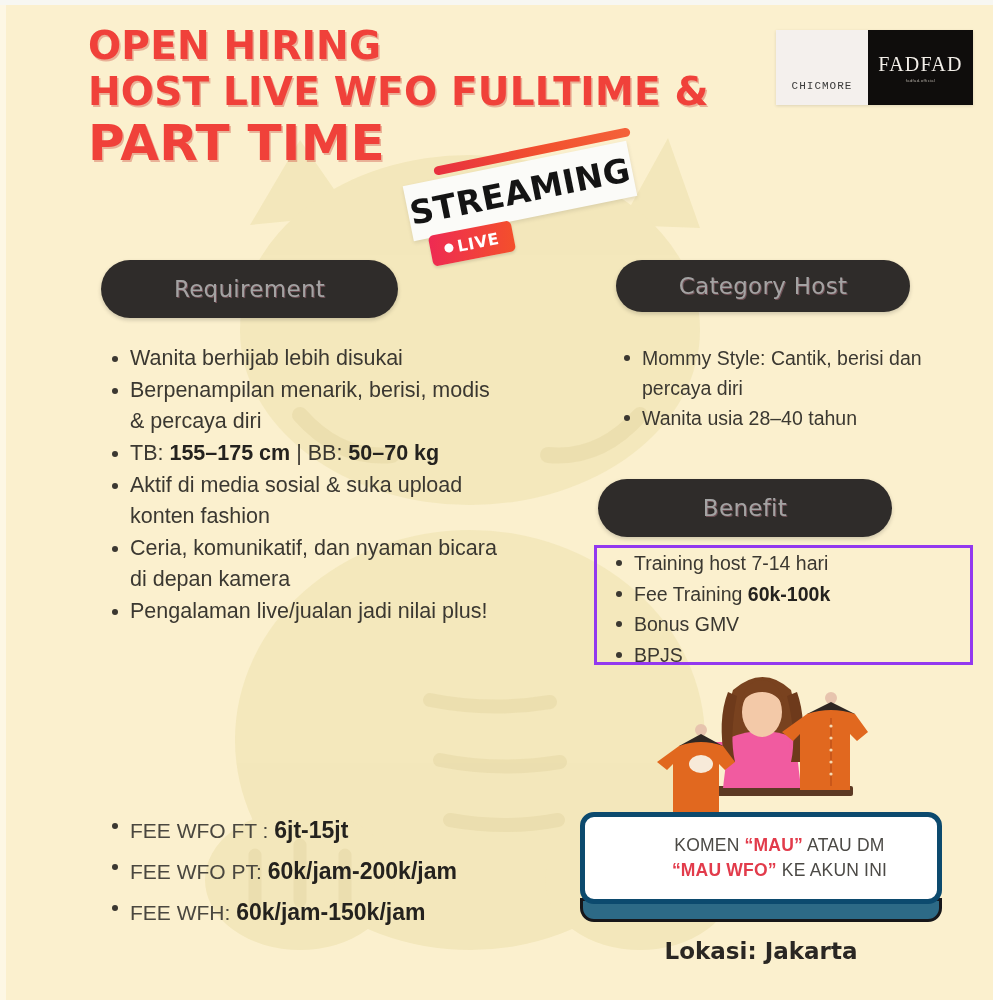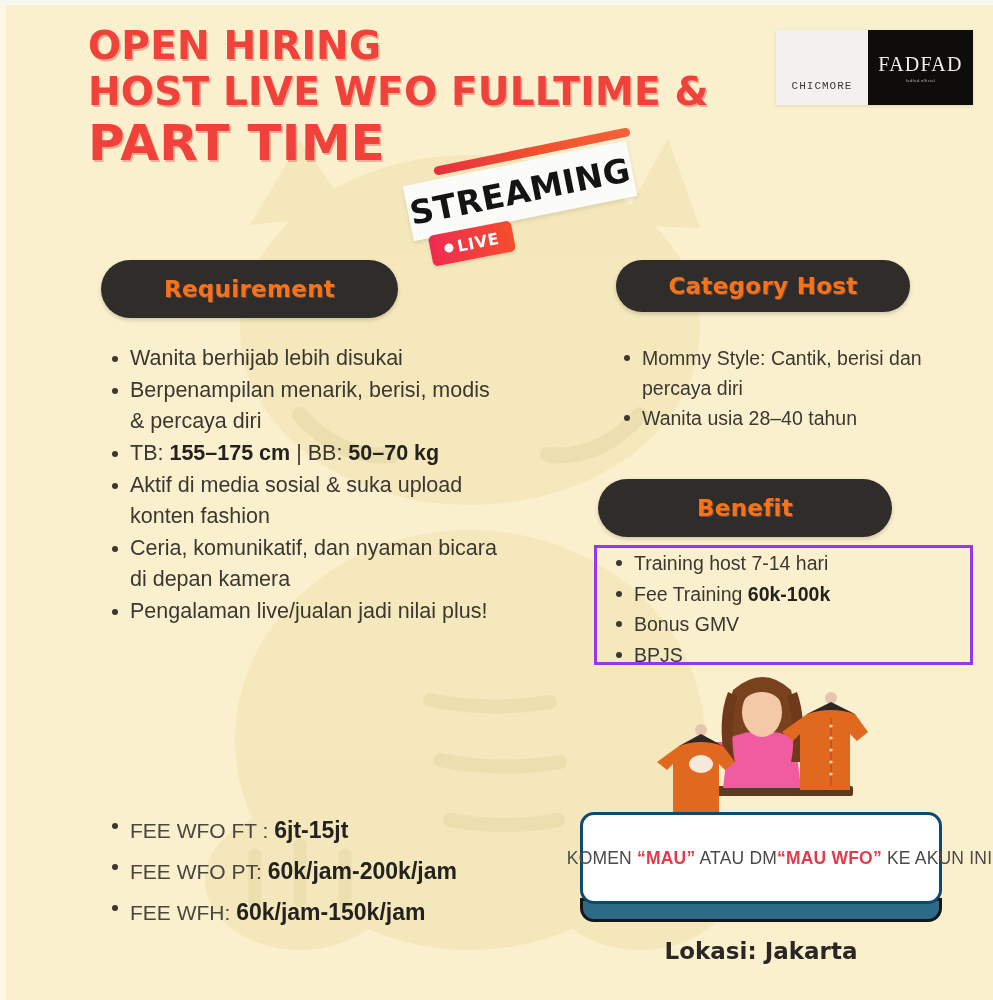--- a/index.html
+++ b/index.html
@@ -161,22 +161,22 @@
   .pill {
     position: absolute;
     background: #2f2c2a;
     border-radius: 40px;
     display: flex; align-items: center; justify-content: center;
     box-shadow: 0 2px 4px rgba(0,0,0,0.18);
     z-index: 5;
   }
   .pill span {
     font-family: "DejaVu Sans", sans-serif;
-    font-weight: 700;
-    color: #f97316;
+    font-weight: 400;
+    color: #a3a3a3;
     letter-spacing: 0.3px;
     text-shadow: 1px 1px 0 rgba(255,160,180,0.30);
   }
 
   #pill-requirement { left: 101px; top: 260px; width: 297px; height: 58px; }
   #pill-requirement span { font-size: 23px; }
 
   #pill-category { left: 616px; top: 260px; width: 294px; height: 52px; }
   #pill-category span { font-size: 23px; }
 
@@ -262,23 +262,23 @@
     width: 362px; height: 24px;
     background: #2d6a86;
     border: 3px solid #17171a;
     border-radius: 0 0 14px 14px;
   }
   .callout .panel {
     position: absolute;
     left: 0; top: 0;
     width: 362px; height: 92px;
     background: #ffffff;
-    border: 3px solid #0c4a6e;
+    border: 5px solid #0c4a6e;
     border-radius: 14px;
-    display: flex; flex-direction: row;
+    display: flex; flex-direction: column;
     align-items: center; justify-content: center; padding-left: 37px;
   }
   .callout .ln {
     font-family: "Liberation Sans", sans-serif;
     font-size: 17.5px;
     color: #4c4a46;
     letter-spacing: 0.2px;
     line-height: 25px;
     white-space: nowrap;
   }

